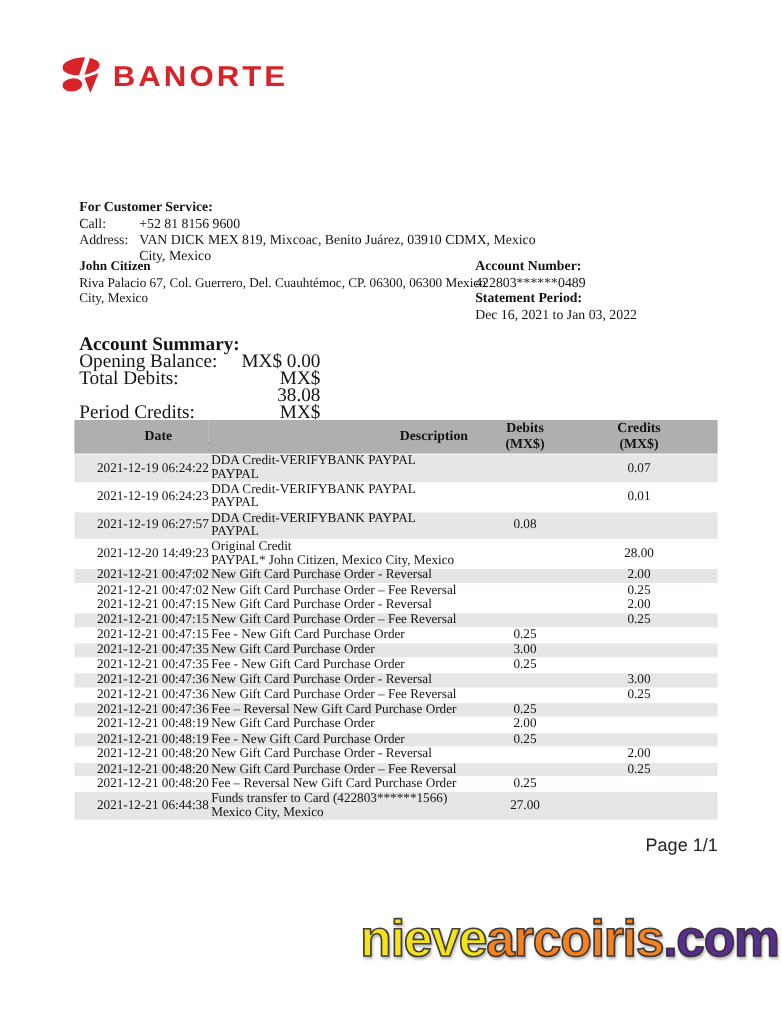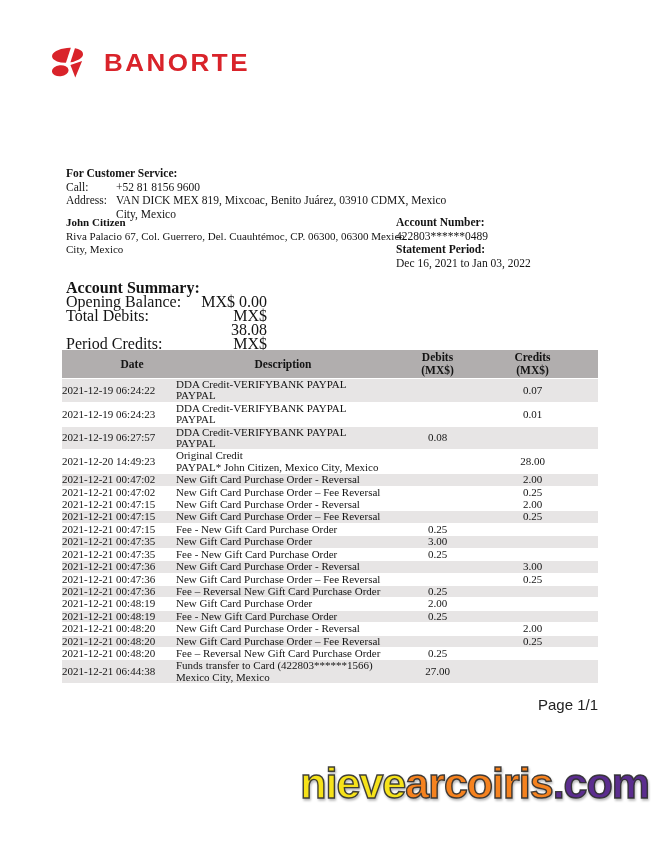--- a/index.html
+++ b/index.html
@@ -1,21 +1,21 @@
 <!DOCTYPE html>
 <html><head>
 <meta charset="utf-8">
 <style>
   html,body{margin:0;padding:0;background:#fff;}
   .page{
     position:relative;width:652px;height:843px;background:#fff;
     font-family:"Liberation Serif", serif;color:#141414;overflow:hidden;
   }
   
-  .logo{position:absolute;left:52px;top:47px;display:flex;align-items:center;gap:19px;color:var(--brand,#d9232a);justify-content:center;}
+  .logo{position:absolute;left:52px;top:47px;display:flex;align-items:center;gap:9px;color:var(--brand,#d9232a);justify-content:center;}
   .logo svg{display:block;}
   .logo-text{
     font-family:"Liberation Sans", sans-serif;font-weight:700;font-size:26px;
     letter-spacing:2.5px;line-height:1;transform:scaleY(0.92);
   }
   
   .contact{position:absolute;left:66px;top:151px;font-size:11.5px;line-height:13.5px;}
   .contact-heading{font-weight:700;margin-top:16px;}
   .contact-row{display:grid;grid-template-columns:50px 340px;}
   
@@ -30,26 +30,26 @@
   .summary-row .val{text-align:right;}
   
   .txn-wrap{position:absolute;left:62px;top:350px;width:536px;}
   table{border-collapse:collapse;table-layout:fixed;width:536px;font-size:11px;}
   col.c-date{width:112px;}col.c-desc{width:216px;}col.c-debit{width:95px;}col.c-credit{width:113px;}
   thead th{
     background:var(--header-bg,#b1aeae);font-weight:700;font-size:11.5px;line-height:13px;
     padding:1px 0;border-bottom:1px solid #fff;vertical-align:middle;white-space:pre-line;
   }
   th.h-date{text-align:center;padding-left:28px;}
-  th.h-desc{text-align:center;padding-left:2px;}
+  th.h-desc{text-align:right;padding-left:2px;}
   th.h-debit{text-align:center;}
   th.h-credit{text-align:center;padding-right:18px;}
   tbody td{line-height:11.4px;padding:0;border-bottom:1px solid #fff;vertical-align:middle;}
   tbody tr.shade{background:var(--row-shade,#e7e5e5);}
-  td.t-date{text-align:left;}
+  td.t-date{text-align:right;}
   td.t-desc{text-align:left;padding-left:2px;white-space:pre-line;}
   td.t-debit{text-align:center;}
   td.t-credit{text-align:center;padding-right:18px;}
   
   .page-num{
     position:absolute;left:538px;top:696px;
     font-family:"Liberation Sans", sans-serif;font-size:15px;color:#222;
   }
   
   .watermark{

